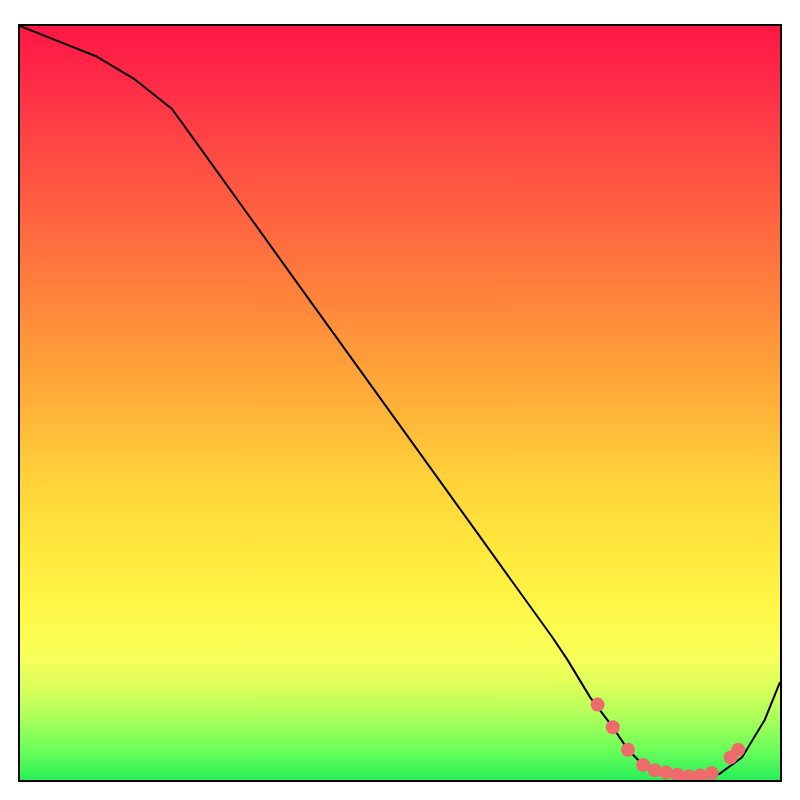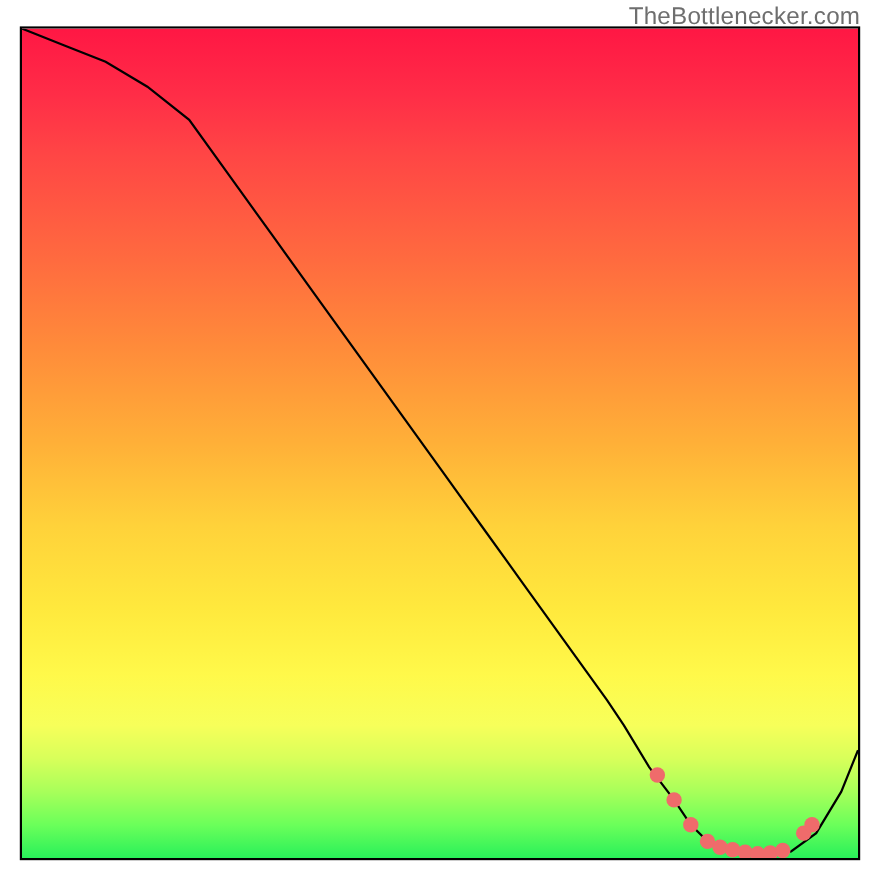--- a/index.html
+++ b/index.html
@@ -59,21 +59,20 @@
     position: absolute;
     inset: 0;
     width: 100%;
     height: 100%;
   }
 </style>
 </head>
 <body>
 
 <div class="canvas">
-  <div class="attribution">TheBottlenecker.com</div>
 
   <div class="plot-area">
     <div class="gradient"></div>
     <svg class="curve" viewBox="0 0 760 754" preserveAspectRatio="none">
       <path fill="none" stroke="#000" stroke-width="2" d="M0.0 0.0 L38.0 15.1 L76.0 30.2 L114.0 52.8 L152.0 82.9 L190.0 135.7 L228.0 188.5 L266.0 241.3 L304.0 294.1 L342.0 346.8 L380.0 399.6 L418.0 452.4 L456.0 505.2 L494.0 558.0 L532.0 610.7 L547.2 633.4 L570.0 671.1 L592.8 701.2 L608.0 723.8 L623.2 738.9 L646.0 746.5 L668.8 750.2 L684.0 750.2 L699.2 748.0 L722.0 731.4 L744.8 693.7 L760.0 656.0"></path>
       <g>
           <circle cx="577.6" cy="678.6" r="7" fill="#ef6b6b"></circle>
           <circle cx="592.8" cy="701.2" r="7" fill="#ef6b6b"></circle>
           <circle cx="608.0" cy="723.8" r="7" fill="#ef6b6b"></circle>
           <circle cx="623.2" cy="738.9" r="7" fill="#ef6b6b"></circle>

